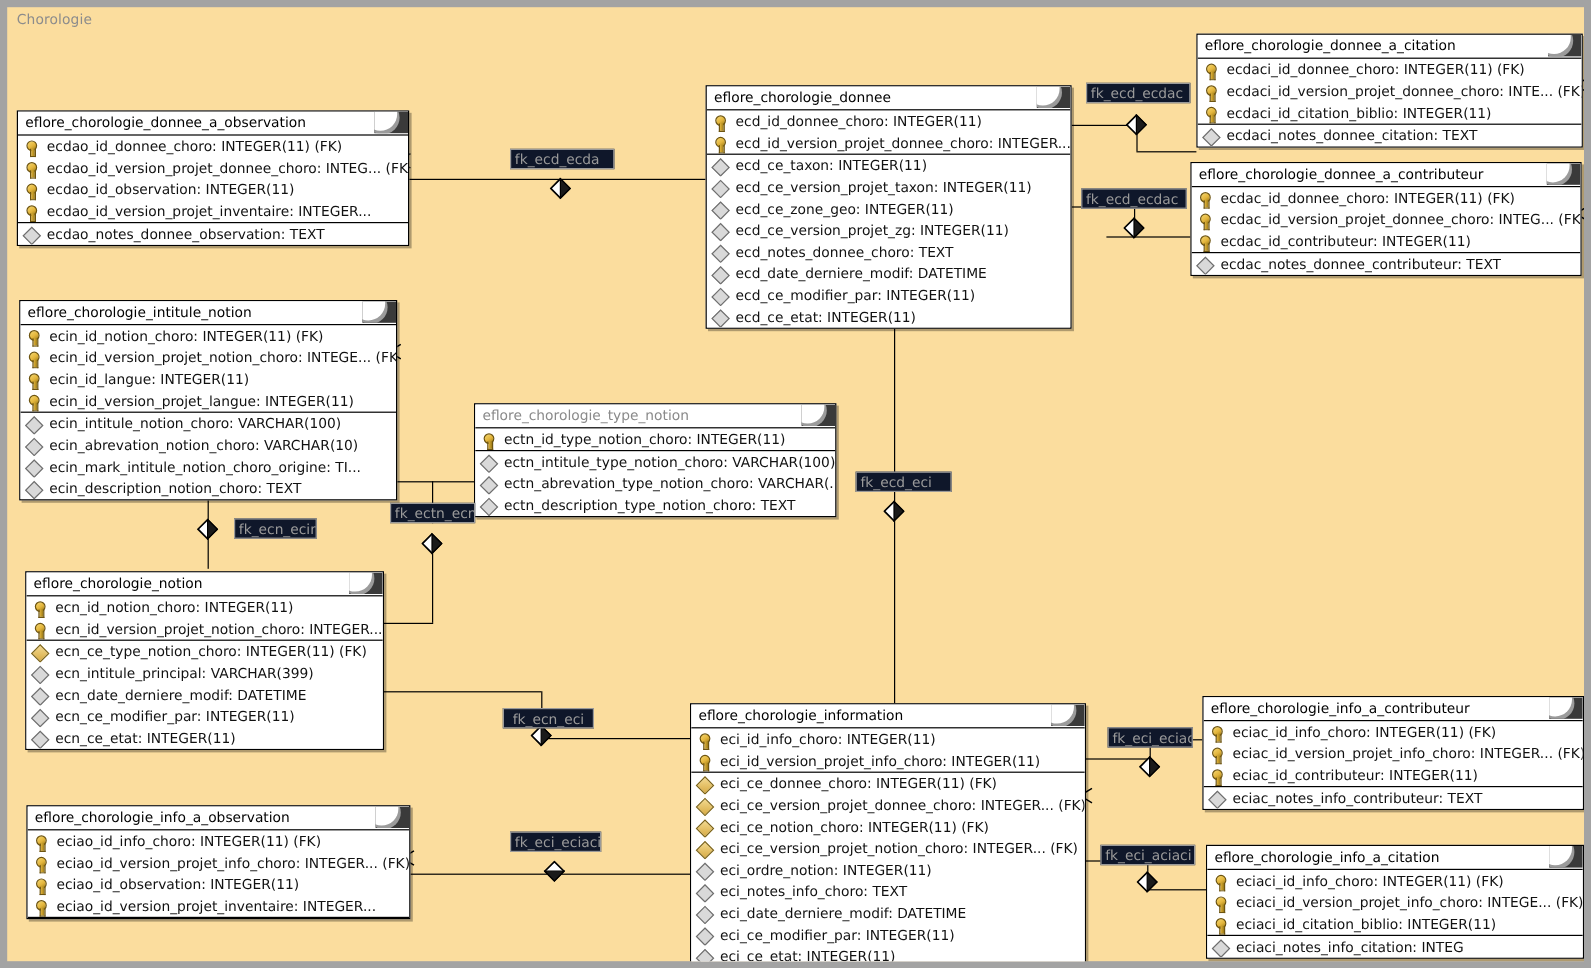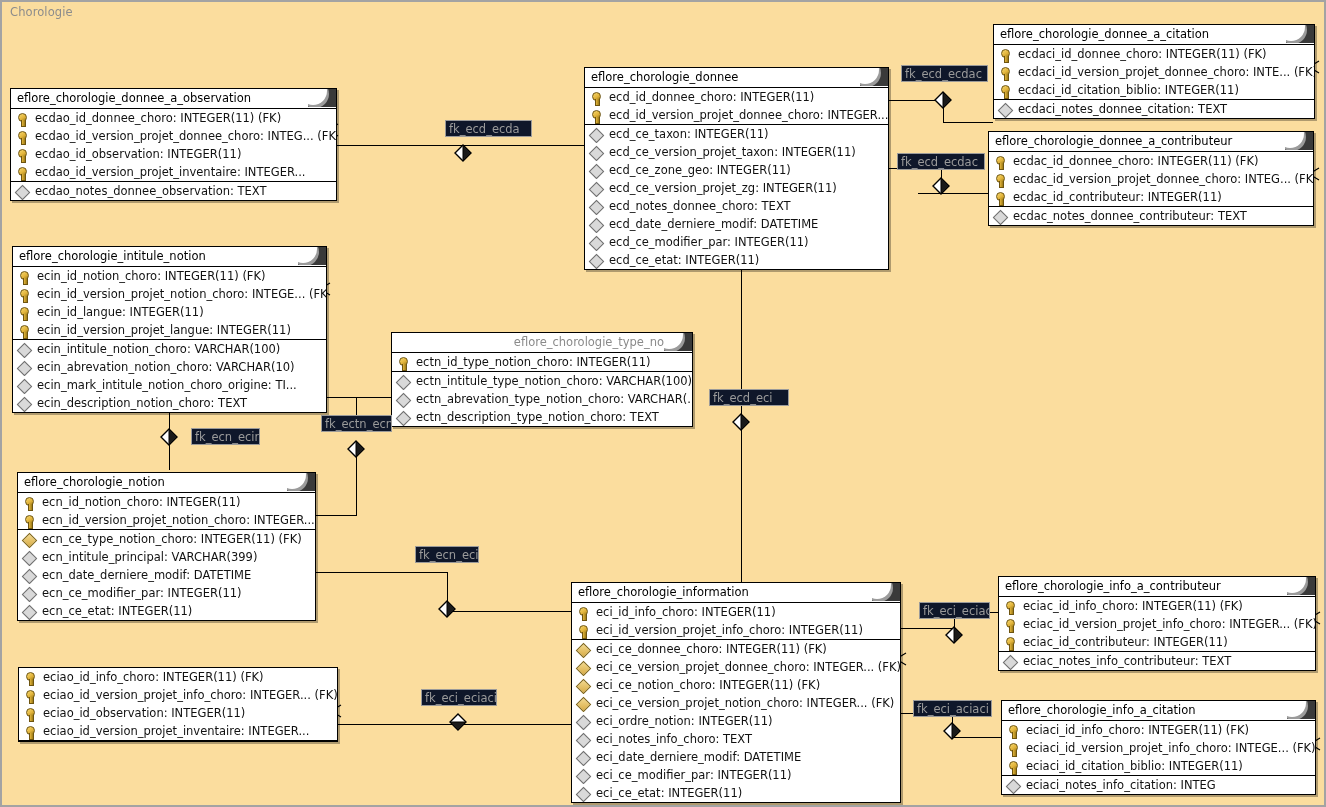--- a/index.html
+++ b/index.html
@@ -5,21 +5,21 @@
   html, body {
     margin: 0;
     padding: 0;
     background: #ffffff;
   }
   #canvas {
     position: relative;
     width: 1326px;
     height: 807px;
     background: #fbdd9e;
-    border: 2px solid #a3a3a3;
+    border: 6px solid #a3a3a3;
     box-sizing: border-box;
     font-family: "DejaVu Sans", "Liberation Sans", sans-serif;
     overflow: hidden;
   }
   #diagram-title {
     position: absolute;
     left: 8px;
     top: 3px;
     font-size: 11.5px;
     color: #8c8c8c;
@@ -40,21 +40,21 @@
     height: 19px;
     line-height: 19px;
     border-bottom: 1px solid #000000;
     padding: 0 6px;
     font-size: 11.5px;
     color: #000000;
     white-space: nowrap;
     overflow: hidden;
     background: #ffffff;
   }
-  .entity.muted .entity-header { color: #8a8a8a; text-align: right; }
+  .entity.muted .entity-header { color: #8a8a8a; }
   
   .entity-header .fold {
     position: absolute;
     right: 0;
     top: 0;
     width: 28px;
     height: 18px;
     background: #3a3a3a;
     overflow: hidden;
   }
@@ -371,33 +371,34 @@
       <div class="entity" style="left: 999px; top: 698px; width: 315px;">
         <div class="entity-header">eflore_chorologie_info_a_citation<span class="fold"></span></div>
         <div class="attrs">
           <div class="attr"><span class="ico ico-key"></span><span>eciaci_id_info_choro: INTEGER(11) (FK)</span></div>
           <div class="attr"><span class="ico ico-key"></span><span>eciaci_id_version_projet_info_choro: INTEGE... (FK)</span></div>
           <div class="attr sep-below"><span class="ico ico-key"></span><span>eciaci_id_citation_biblio: INTEGER(11)</span></div>
           <div class="attr"><span class="ico ico-diamond"></span><span>eciaci_notes_info_citation: INTEG</span></div>
         </div>
       </div>
       <div class="entity" style="left: 16px; top: 665px; width: 320px;">
+        <div class="entity-header">eflore_chorologie_info_a_observation<span class="fold"></span></div>
         <div class="attrs">
           <div class="attr"><span class="ico ico-key"></span><span>eciao_id_info_choro: INTEGER(11) (FK)</span></div>
           <div class="attr"><span class="ico ico-key"></span><span>eciao_id_version_projet_info_choro: INTEGER... (FK)</span></div>
           <div class="attr"><span class="ico ico-key"></span><span>eciao_id_observation: INTEGER(11)</span></div>
           <div class="attr sep-below"><span class="ico ico-key"></span><span>eciao_id_version_projet_inventaire: INTEGER...</span></div>
         </div>
       </div>
     </div>
   <div id="labels-layer">
-      <div class="rel-label" style="left: 419px; top: 118px; width: 87px; margin-left: 24px;">fk_ecd_ecda</div>
+      <div class="rel-label" style="left: 419px; top: 118px; width: 87px;">fk_ecd_ecda</div>
       <div class="rel-label" style="left: 899px; top: 63px; width: 87px;">fk_ecd_ecdac</div>
       <div class="rel-label" style="left: 895px; top: 151px; width: 88px;">fk_ecd_ecdac</div>
       <div class="rel-label" style="left: 189px; top: 426px; width: 69px;">fk_ecn_ecin</div>
       <div class="rel-label" style="left: 319px; top: 413px; width: 71px;">fk_ectn_ecn</div>
       <div class="rel-label" style="left: 707px; top: 387px; width: 80px;">fk_ecd_eci</div>
-      <div class="rel-label" style="left: 413px; top: 544px; width: 64px; text-align: center;">fk_ecn_eci</div>
+      <div class="rel-label" style="left: 413px; top: 584px; width: 76px; text-align: center;">fk_ecn_eci</div>
       <div class="rel-label" style="left: 917px; top: 600px; width: 71px;">fk_eci_eciac</div>
       <div class="rel-label" style="left: 419px; top: 687px; width: 76px;">fk_eci_eciaci</div>
       <div class="rel-label" style="left: 911px; top: 698px; width: 79px;">fk_eci_aciaci</div>
     </div>
 </div>
 
 </body></html>

